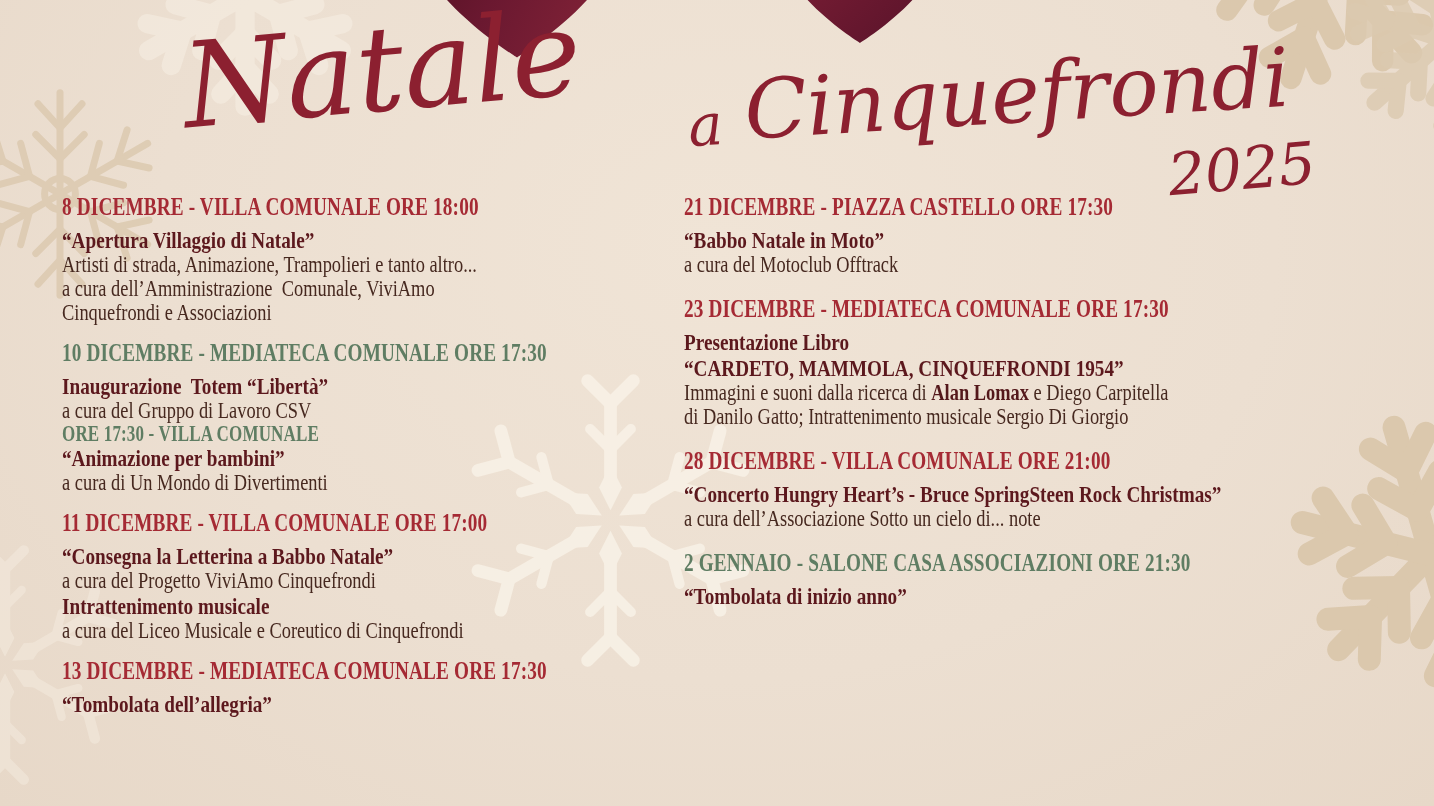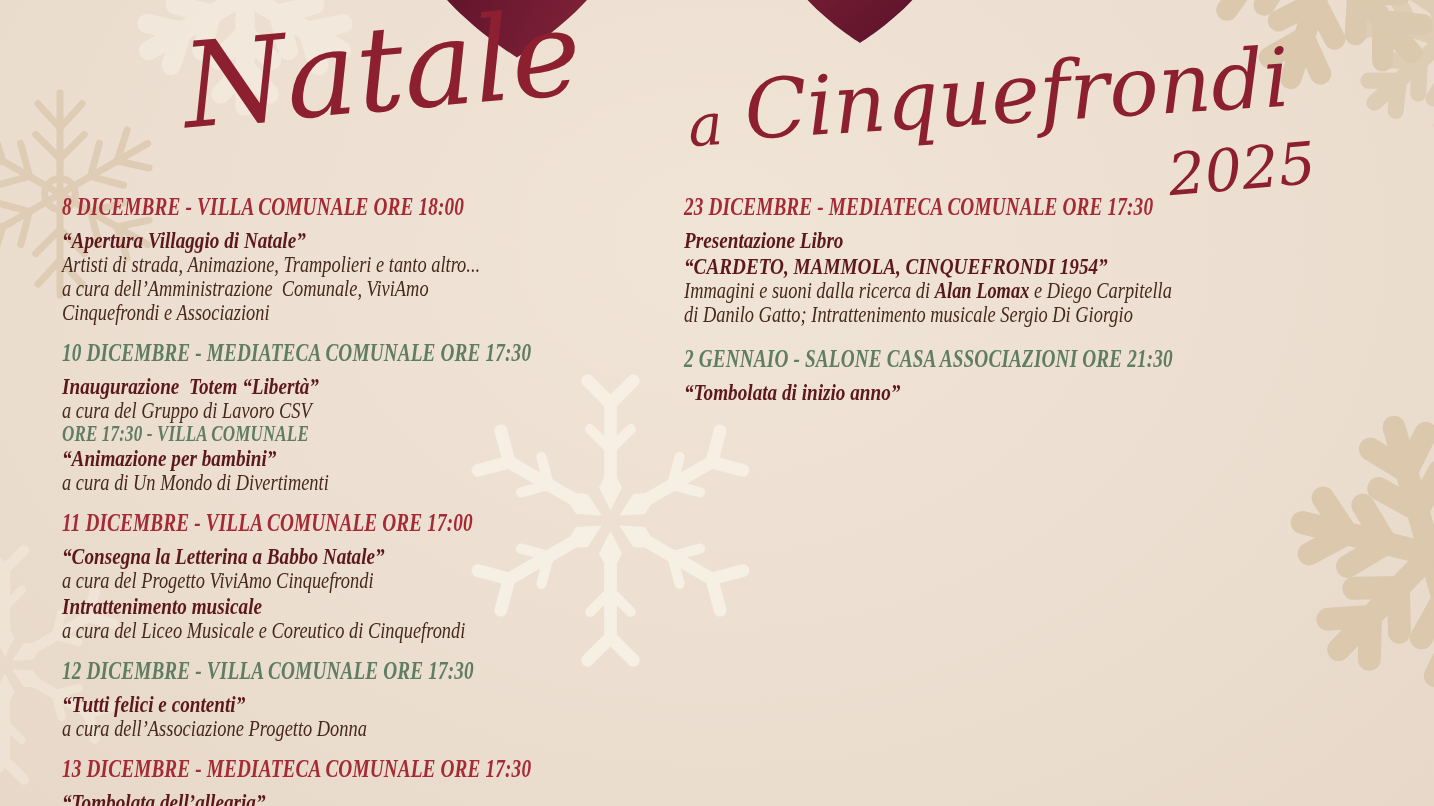--- a/index.html
+++ b/index.html
@@ -25,21 +25,21 @@
   }
   .script-natale{left:178px; top:28px; font-size:118px; transform:rotate(-5deg); transform-origin:0 0;}
   .script-a{left:688px; top:96px; font-size:58px; transform:rotate(-4deg);}
   .script-cinq{left:742px; top:70px; font-size:82px; transform:rotate(-3.5deg); transform-origin:0 0;}
   .script-year{left:1168px; top:140px; font-size:58px; transform:rotate(-5deg);}
 
   
   .col{position:absolute; top:193px; z-index:3;}
   .col-left{left:62px; width:612px;}
   .col-right{left:684px; width:748px;}
-  .event{margin-bottom:18px;font-style:italic;}
+  .event{margin-bottom:18px;}
   .col-left .event{margin-bottom:14px;}
   .ev-header{
     font-weight:bold; font-size:26px; line-height:28px; margin-bottom:6px;
     transform:scaleX(.74); transform-origin:0 50%; white-space:pre;
     letter-spacing:.2px;
   }
   .ln{white-space:pre; transform-origin:0 50%; color:#46281f;}
   .ln.body{font-size:23px; line-height:24px; transform:scaleX(.8);}
   .ln.title{font-size:24px; line-height:26px; font-weight:bold; color:#5c181d; transform:scaleX(.8);}
   .ln.subheader{font-size:23px; line-height:22px; font-weight:bold; transform:scaleX(.74); letter-spacing:.2px;}
@@ -152,36 +152,41 @@
         <div class="ln body">a cura di Un Mondo di Divertimenti</div>
       </div>
       <div class="event">
         <div class="ev-header" style="color: rgb(165, 42, 52);">11 DICEMBRE - VILLA COMUNALE ORE 17:00</div>
         <div class="ln title">“Consegna la Letterina a Babbo Natale”</div>
         <div class="ln body">a cura del Progetto ViviAmo Cinquefrondi</div>
         <div class="ln title">Intrattenimento musicale</div>
         <div class="ln body">a cura del Liceo Musicale e Coreutico di Cinquefrondi</div>
       </div>
       <div class="event">
-        <div class="ev-header" style="color: rgb(95, 125, 99);">12 DICEMBRE - VILLA COMUNALE ORE 17:30</div>
-        <div class="ln title">“Tutti felici e contenti”</div>
-        <div class="ln body">a cura dell’Associazione Progetto Donna</div>
-      </div>
-      <div class="event">
         <div class="ev-header" style="color: rgb(165, 42, 52);">13 DICEMBRE - MEDIATECA COMUNALE ORE 17:30</div>
         <div class="ln title">“Tombolata dell’allegria”</div>
       </div>
     </div>
   <div id="col-right" class="col col-right">
       <div class="event">
+        <div class="ev-header" style="color: rgb(165, 42, 52);">21 DICEMBRE - PIAZZA CASTELLO ORE 17:30</div>
+        <div class="ln title">“Babbo Natale in Moto”</div>
+        <div class="ln body">a cura del Motoclub Offtrack</div>
+      </div>
+      <div class="event">
         <div class="ev-header" style="color: rgb(165, 42, 52);">23 DICEMBRE - MEDIATECA COMUNALE ORE 17:30</div>
         <div class="ln title">Presentazione Libro</div>
         <div class="ln title">“CARDETO, MAMMOLA, CINQUEFRONDI 1954”</div>
         <div class="ln body"><span>Immagini e suoni dalla ricerca di </span><span class="b">Alan Lomax</span><span> e Diego Carpitella</span></div>
         <div class="ln body">di Danilo Gatto; Intrattenimento musicale Sergio Di Giorgio</div>
+      </div>
+      <div class="event">
+        <div class="ev-header" style="color: rgb(165, 42, 52);">28 DICEMBRE - VILLA COMUNALE ORE 21:00</div>
+        <div class="ln title">“Concerto Hungry Heart’s - Bruce SpringSteen Rock Christmas”</div>
+        <div class="ln body">a cura dell’Associazione Sotto un cielo di... note</div>
       </div>
       <div class="event">
         <div class="ev-header" style="color: rgb(95, 125, 99);">2 GENNAIO - SALONE CASA ASSOCIAZIONI ORE 21:30</div>
         <div class="ln title">“Tombolata di inizio anno”</div>
       </div>
     </div>
 
 </div>
 
 </body></html>

